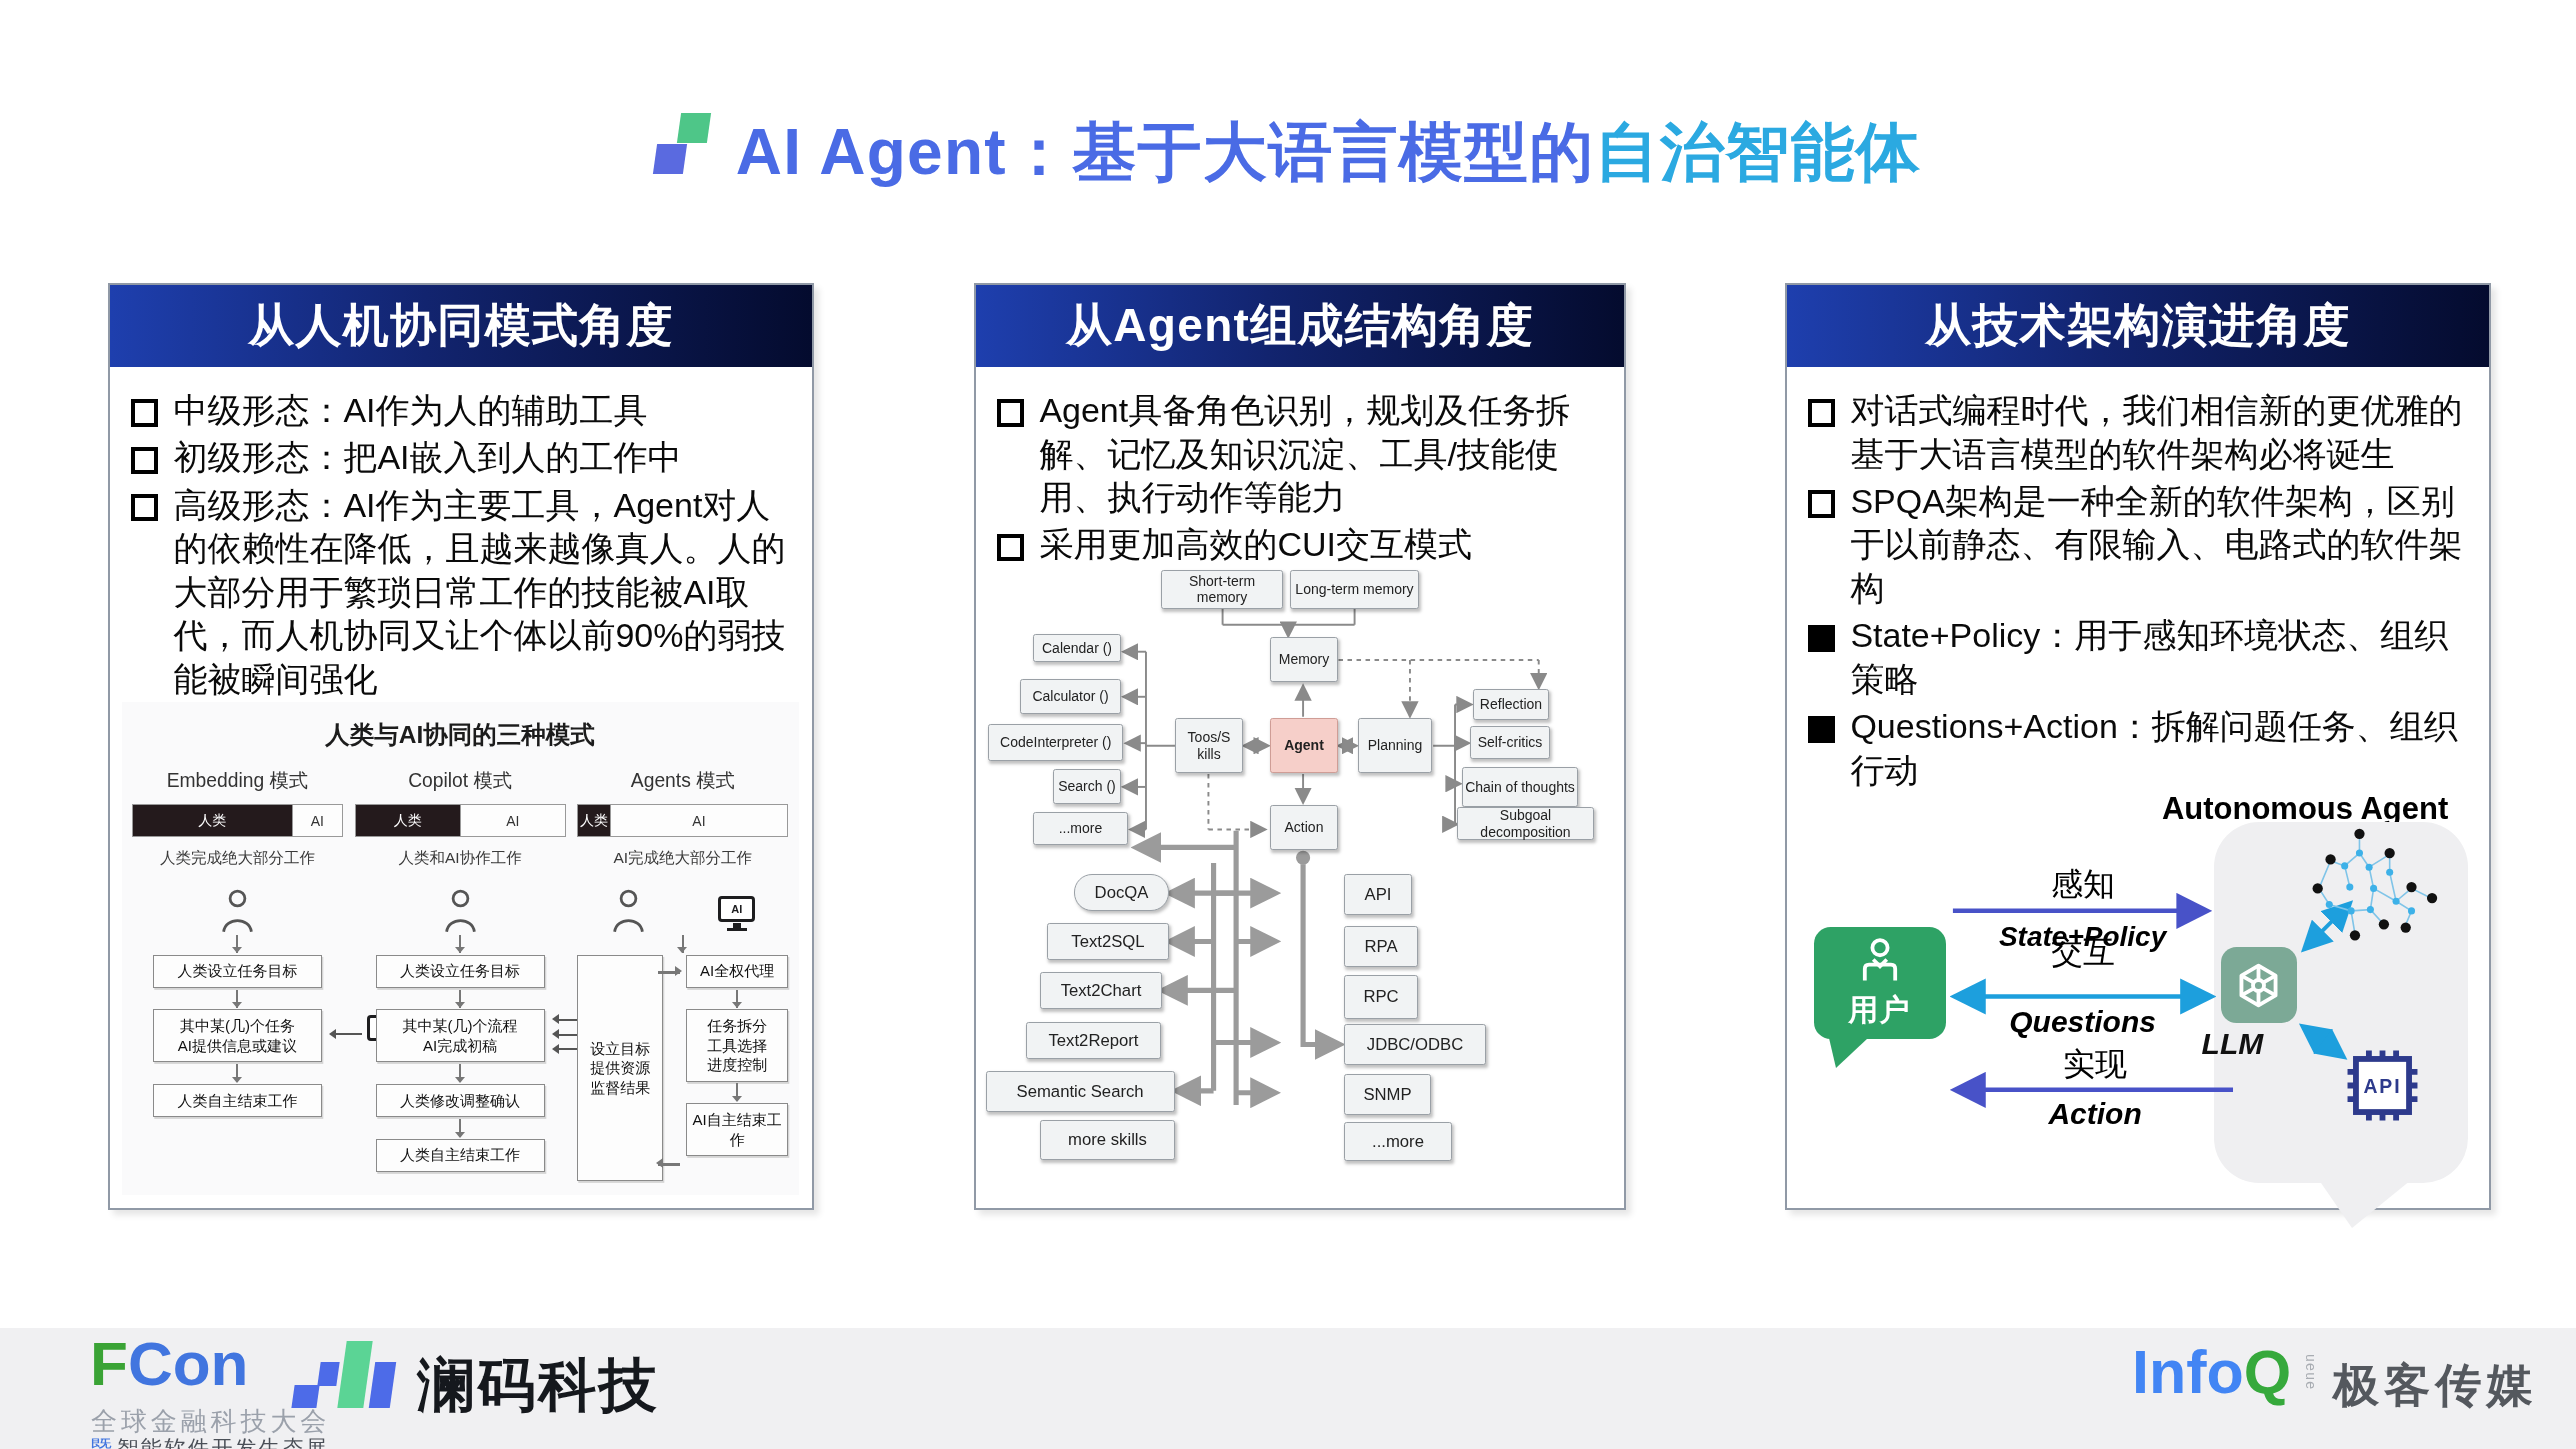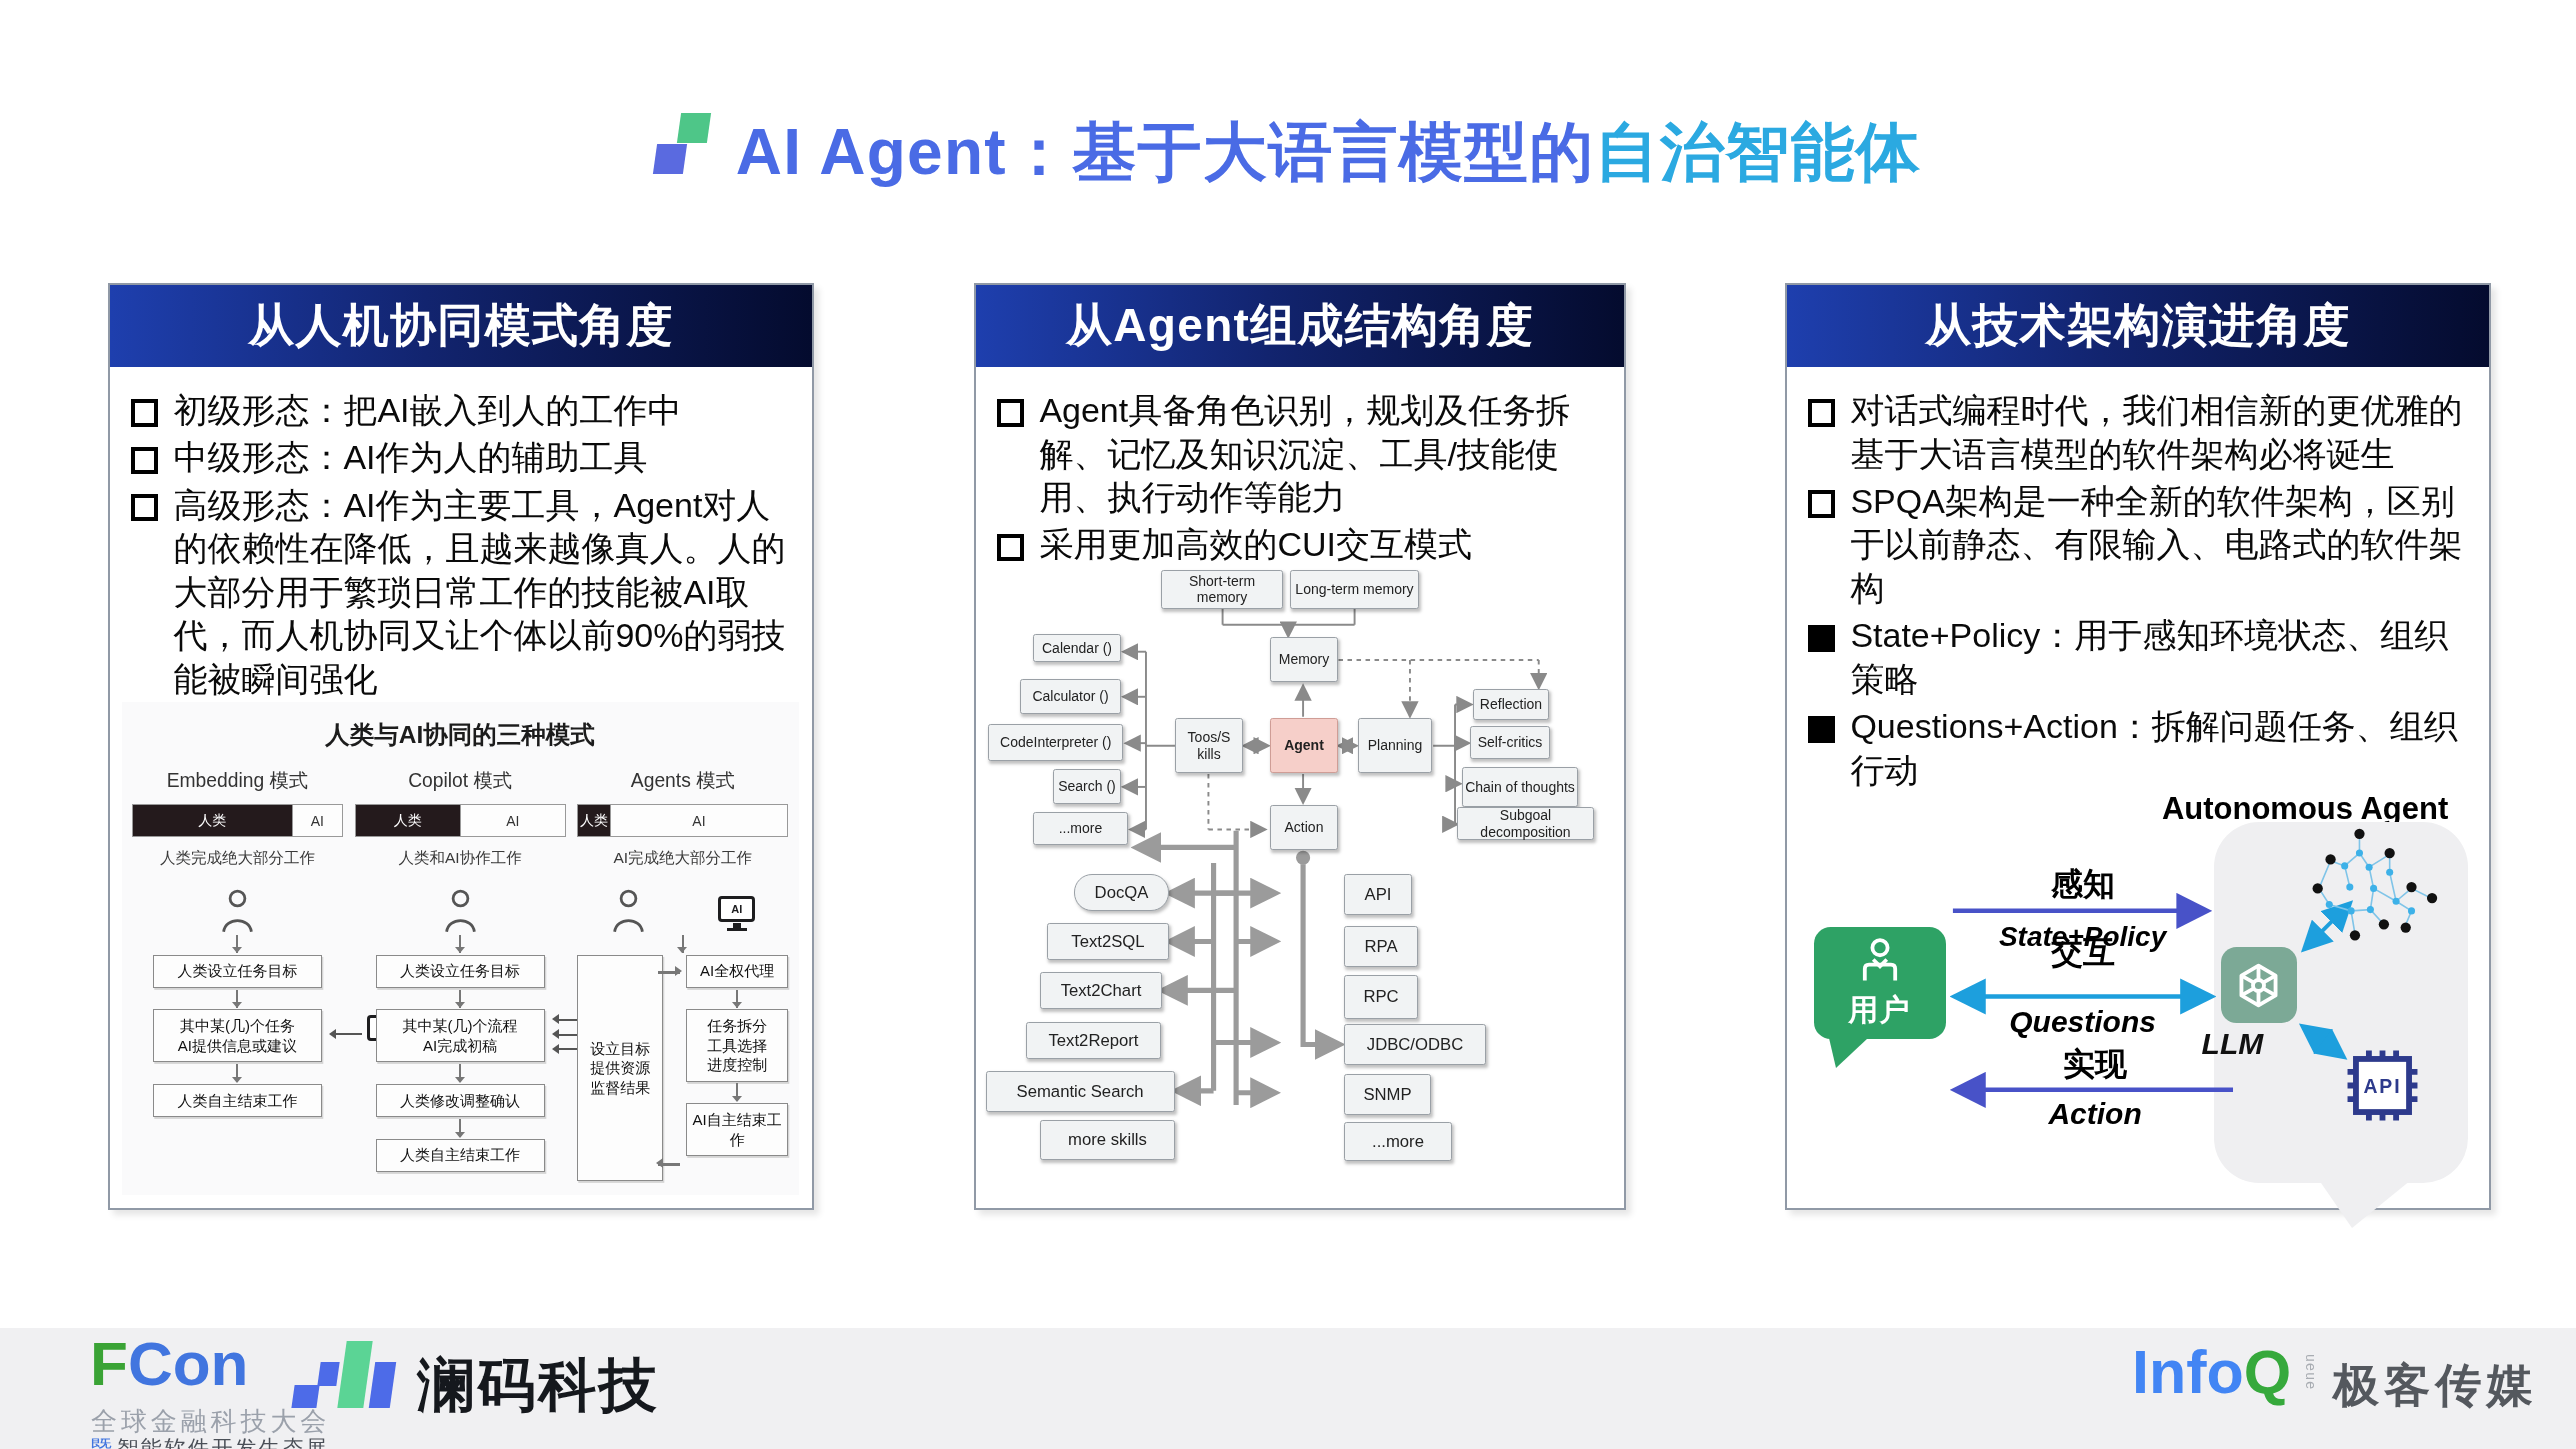--- a/index.html
+++ b/index.html
@@ -73,21 +73,21 @@
   .p3t{position:absolute;left:361px;top:3.9px;width:309px;text-align:center;font-size:31px;font-weight:bold;color:#000;}
   .gbub{position:absolute;left:424px;top:35px;width:254px;height:361px;background:#EFEFF1;border-radius:45px;}
   .gtail{position:absolute;left:529px;top:393px;width:0;height:0;border-left:33px solid transparent;
          border-right:59px solid transparent;border-top:48px solid #EFEFF1;}
   .ubub{position:absolute;left:24px;top:140px;width:132px;height:112px;background:#2EA265;border-radius:16.7px;
         display:flex;flex-direction:column;align-items:center;justify-content:center;z-index:2;}
   .utail{position:absolute;left:39px;top:251px;width:0;height:0;border-left:7.7px solid transparent;
          border-right:32px solid transparent;border-top:30px solid #2EA265;z-index:2;}
   .ulab{color:#fff;font-size:30px;font-weight:bold;margin-top:1.3px;letter-spacing:1.3px;}
   .p3lab{position:absolute;text-align:center;color:#000;z-index:3;}
-  .cnl{font-weight:bold;}
+  .cnl{font-weight:normal;}
   .enl{font-weight:bold;font-style:italic;}
   .oai{position:absolute;left:431px;top:160px;width:76px;height:76px;background:#7CA996;border-radius:15.5px;
        display:flex;align-items:center;justify-content:center;z-index:3;}
   .llm{position:absolute;left:412px;top:240px;width:90px;font-size:30px;font-weight:bold;font-style:italic;z-index:3;}
   .apichip{position:absolute;left:553px;top:259px;z-index:3;}
   .netsvg{position:absolute;left:502px;top:39px;z-index:2;}
   .p3svg{position:absolute;left:0;top:0;z-index:2;}
   
   .footer{position:absolute;left:0;top:1328px;width:2576px;height:121px;background:#F0F0F2;}
   .fcon{position:absolute;left:90px;top:5.2px;font-size:62px;font-weight:bold;line-height:1;}
@@ -119,25 +119,25 @@
     <span class="tp">AI Agent：基于大语言模型的</span><span class="ta">自治智能体</span>
   </div>
 </div>
 
 <div class="panel p1">
   <div class="phead">从人机协同模式角度</div>
   <div class="pbody">
     <div class="blts">
       <div class="blt">
           <span class="bk"></span>
+          <span class="bt">中级形态：AI作为人的辅助工具</span>
+        </div>
+      <div class="blt">
+          <span class="bk"></span>
           <span class="bt">初级形态：把AI嵌入到人的工作中</span>
-        </div>
-      <div class="blt">
-          <span class="bk"></span>
-          <span class="bt">中级形态：AI作为人的辅助工具</span>
         </div>
       <div class="blt">
           <span class="bk"></span>
           <span class="bt">高级形态：AI作为主要工具，Agent对人的依赖性在降低，且越来越像真人。人的大部分用于繁琐日常工作的技能被AI取代，而人机协同又让个体以前90%的弱技能被瞬间强化</span>
         </div>
     </div>
     <div class="p1d">
       <div class="p1dt">人类与AI协同的三种模式</div>
       <div class="p1cols">
 

